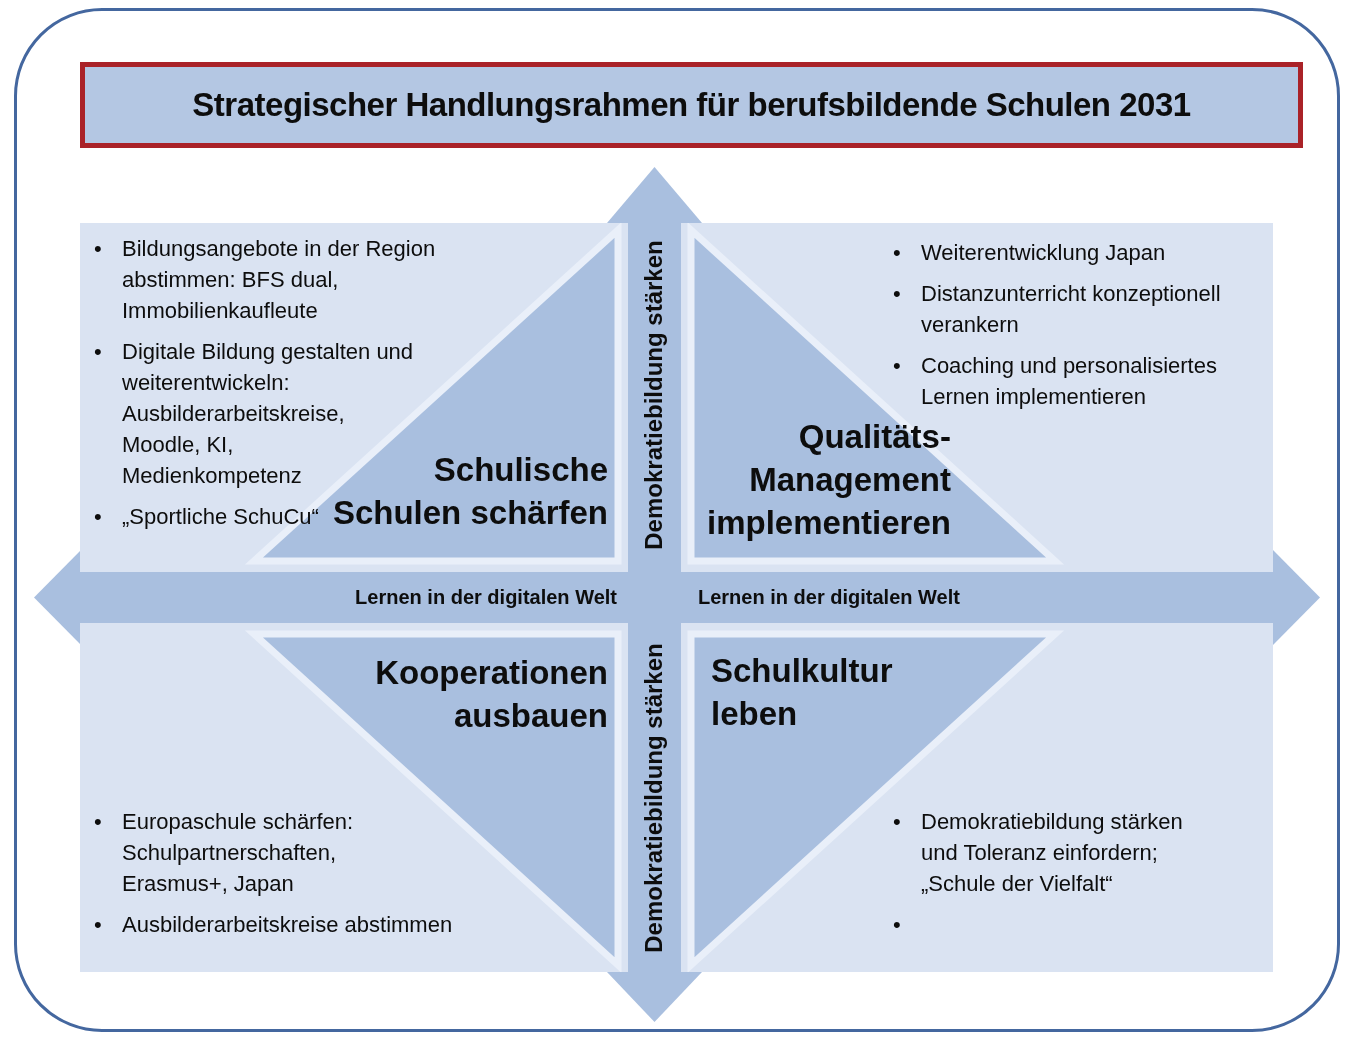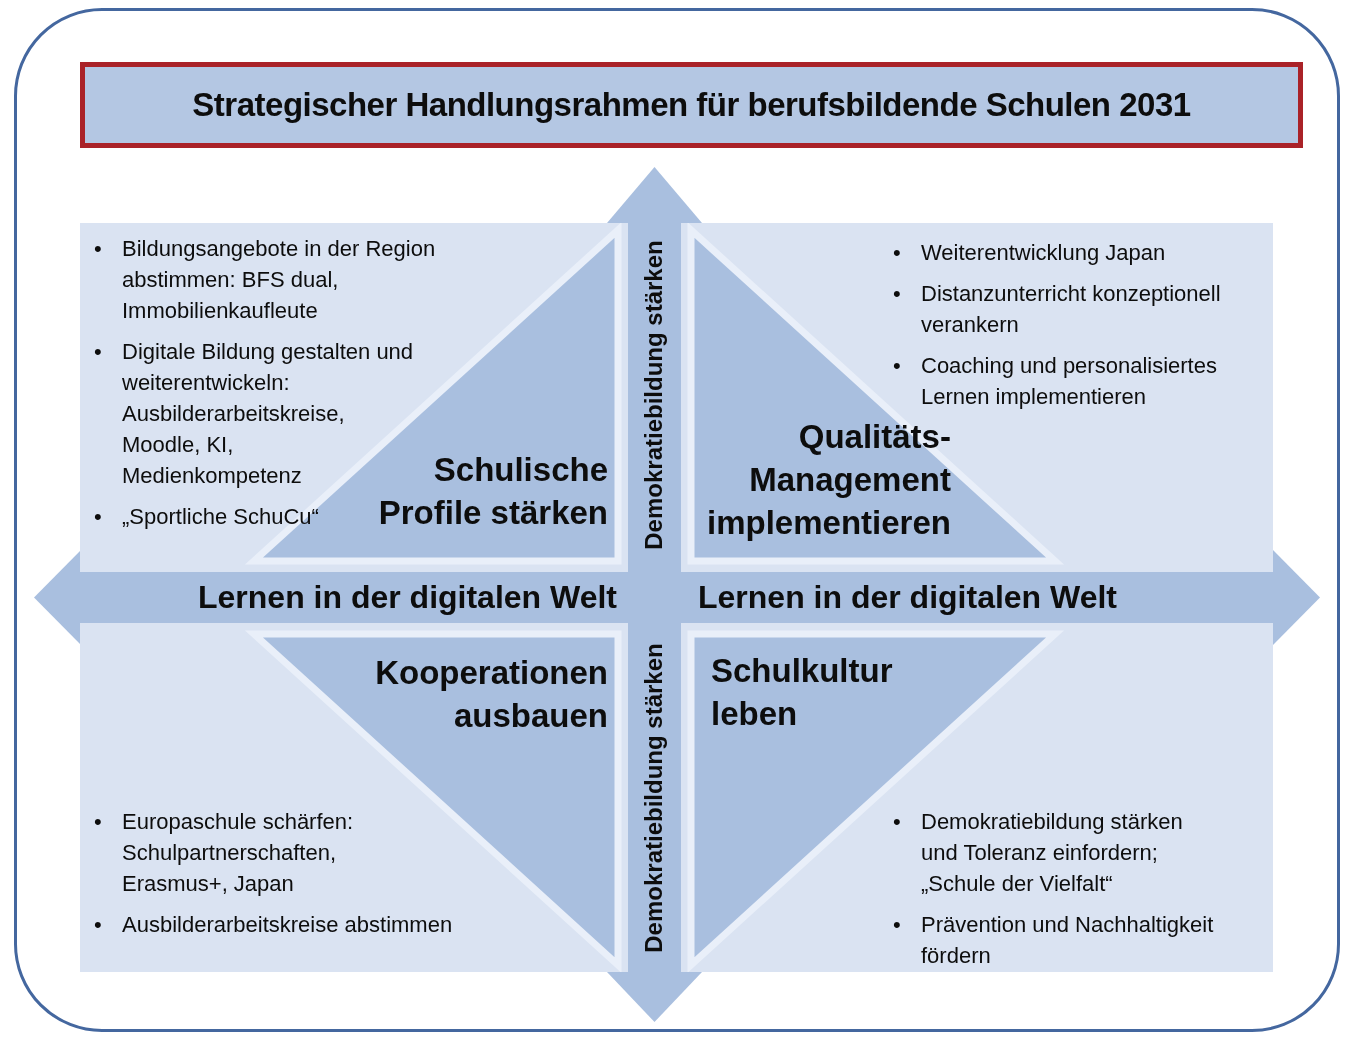--- a/index.html
+++ b/index.html
@@ -40,21 +40,21 @@
     clip-path:polygon(0 0,100% 50%,0 100%);}
 
   .vlabel{
     position:absolute;font-weight:bold;font-size:24px;white-space:nowrap;
     transform:translate(-50%,-50%) rotate(-90deg);left:654px;
   }
   .vlabel.top{top:395px;}
   .vlabel.bottom{top:798px;}
   .hlabel{
     position:absolute;top:572px;height:51px;display:flex;align-items:center;
-    font-weight:bold;font-size:32px;white-space:nowrap;
+    font-weight:bold;font-size:20px;white-space:nowrap;
   }
   .hlabel.left{left:80px;width:537px;justify-content:flex-end;}
   .hlabel.right{left:698px;width:575px;justify-content:flex-start;}
 
   
   .box{position:absolute;background:var(--box-fill);}
   .box.tl{left:80px;top:223px;width:548px;height:349px;}
   .box.tr{left:681px;top:223px;width:592px;height:349px;}
   .box.bl{left:80px;top:623px;width:548px;height:349px;}
   .box.br{left:681px;top:623px;width:592px;height:349px;}
@@ -113,21 +113,21 @@
 Ausbilderarbeitskreise,
 Moodle, KI,
 Medienkompetenz</span>
         </div>
         <div class="bullet">
           <span class="marker">•</span>
           <span class="btext">„Sportliche SchuCu“</span>
         </div>
       </div>
     <div class="qtitle tl">Schulische
-Profile stärken</div>
+Schulen schärfen</div>
   </div>
 
   <div class="box tr">
     <svg class="tri" width="592" height="349" viewBox="0 0 592 349" aria-hidden="true">
       <polygon points="10,7 10,338 374,338"></polygon>
     </svg>
     <div class="bullets tr">
         <div class="bullet">
           <span class="marker">•</span>
           <span class="btext">Weiterentwicklung Japan</span>
@@ -174,22 +174,20 @@
     </svg>
     <div class="bullets br">
         <div class="bullet">
           <span class="marker">•</span>
           <span class="btext">Demokratiebildung stärken
 und Toleranz einfordern;
 „Schule der Vielfalt“</span>
         </div>
         <div class="bullet">
           <span class="marker">•</span>
-          <span class="btext">Prävention und Nachhaltigkeit
-fördern</span>
         </div>
       </div>
     <div class="qtitle br">Schulkultur
 leben</div>
   </div>
 
   <div class="vlabel top">Demokratiebildung stärken</div>
   <div class="vlabel bottom">Demokratiebildung stärken</div>
   <div class="hlabel left">Lernen in der digitalen Welt</div>
   <div class="hlabel right">Lernen in der digitalen Welt</div>

